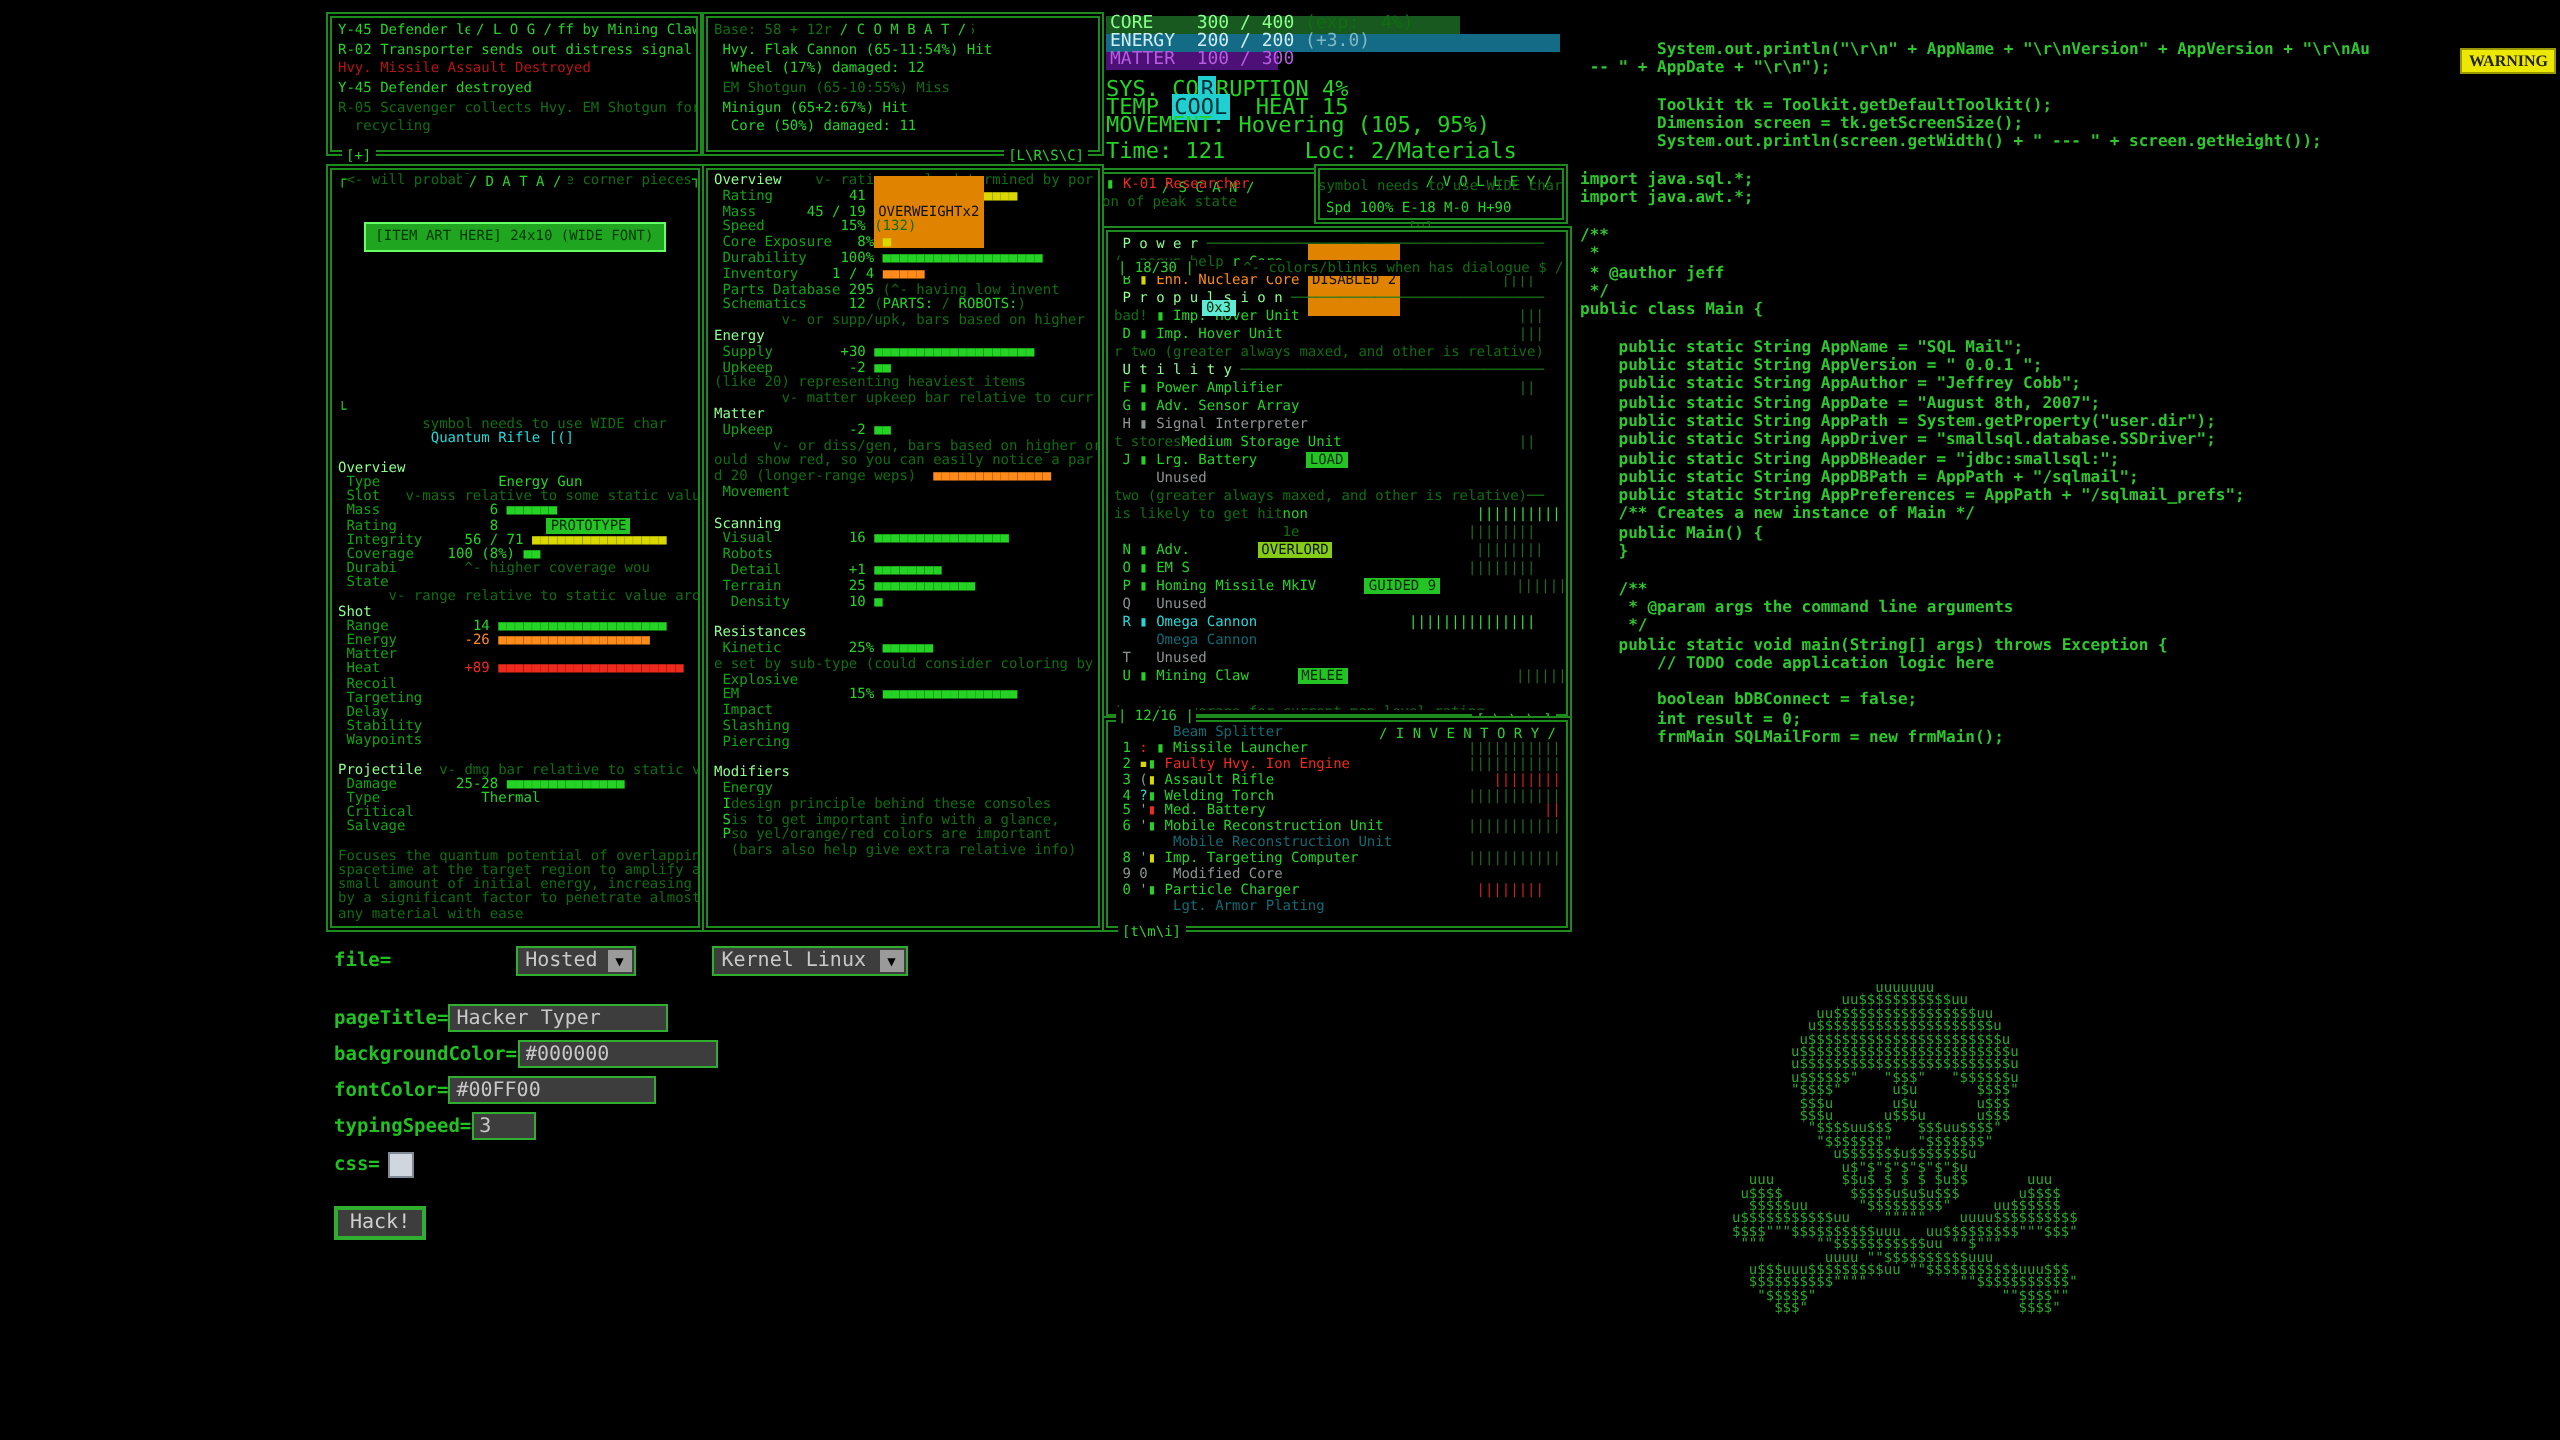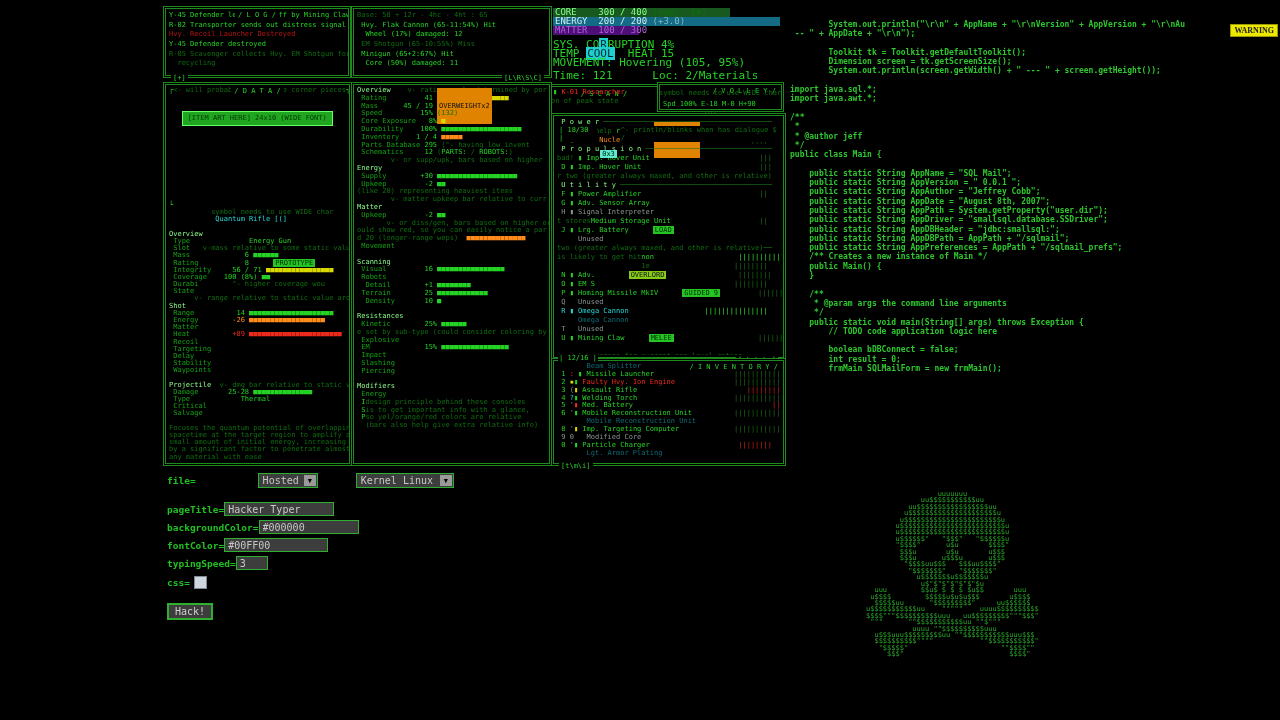--- a/index.html
+++ b/index.html
@@ -76,29 +76,30 @@
 </head>
 <body>
 
 <div id="stage">
 
   <div class="panel" id="log" style="left:163px;top:6px;width:182px;height:66px;">
     <div class="ptitle"><span>/ L O G /</span></div>
     <div class="lines lh10">
         <div class="ln"><span class="sg g">Y-45 Defender leg ripped off by Mining Claw</span></div>
         <div class="ln"><span class="sg g">R-02 Transporter sends out distress signal</span></div>
-        <div class="ln"><span class="sg rd">Hvy. Recoil Launcher Destroyed</span></div>
+        <div class="ln"><span class="sg rd">Hvy. Missile Assault Destroyed</span></div>
         <div class="ln"><span class="sg g">Y-45 Defender destroyed</span></div>
         <div class="ln"><span class="sg d">R-05 Scavenger collects Hvy. EM Shotgun for</span></div>
         <div class="ln"><span class="sg d">  recycling</span></div>
       </div>
     <div class="pfoot fl">[+]</div>
   </div>
 
   <div class="panel" id="combat" style="left:351px;top:6px;width:195px;height:66px;">
+    <div class="ptitle"><span>/ C O M B A T /</span></div>
     <div class="lines lh10">
         <div class="ln"><span class="sg d">Base: 58 + 12r - 4hc - 4ht : 65</span></div>
         <div class="ln"><span class="sg g"> Hvy. Flak Cannon (65-11:54%) Hit</span></div>
         <div class="ln"><span class="sg g">  Wheel (17%) damaged: 12</span></div>
         <div class="ln"><span class="sg d"> EM Shotgun (65-10:55%) Miss</span></div>
         <div class="ln"><span class="sg g"> Minigun (65+2:67%) Hit</span></div>
         <div class="ln"><span class="sg g">  Core (50%) damaged: 11</span></div>
       </div>
     <div class="pfoot fr">[L\R\S\C]</div>
   </div>
@@ -220,42 +221,42 @@
         <div class="ln"><span class="sg lab"> Explosive</span></div>
         <div class="ln"><span class="sg lab"> EM</span><span class="sg g">             15% </span><span class="sg g">■■■■■■■■■■■■■■■■</span></div>
         <div class="ln"><span class="sg lab"> Impact</span></div>
         <div class="ln"><span class="sg lab"> Slashing</span></div>
         <div class="ln"><span class="sg lab"> Piercing</span></div>
         <div class="ln"><span class="sg d"></span></div>
         <div class="ln"><span class="sg G">Modifiers</span></div>
         <div class="ln"><span class="sg lab"> Energy</span></div>
         <div class="ln"><span class="sg g"> I</span><span class="sg d">design principle behind these consoles</span></div>
         <div class="ln"><span class="sg g"> S</span><span class="sg d">is to get important info with a glance,</span></div>
-        <div class="ln"><span class="sg g"> P</span><span class="sg d">so yel/orange/red colors are relative</span></div>
+        <div class="ln"><span class="sg g"> P</span><span class="sg d">so yel/orange/red colors are important</span></div>
         <div class="ln"><span class="sg d">  (bars also help give extra relative info)</span></div>
       </div>
   </div>
 
   <div id="scan-border">
     <div class="ptitle"><span>/ S C A N /</span></div>
   </div>
   <div class="panel" id="volley-box">
     <div class="ptitle-r"><span>/ V O L L E Y /</span></div>
     <div id="volley-line"><span class="sg g">Spd 100% E-18 M-0 H+90</span></div>
   </div>
   <div id="researcher"><span class="sg g">▮ </span><span class="sg r">K-01 Researcher</span></div>
   <div id="wide-note" class="d">symbol needs to use WIDE char</div>
   <div id="peak-note" class="d">on of peak state</div>
   <div id="volley-tab" class="d">[v]</div>
 
   <div class="panel" id="parts" style="left:551px;top:113px;width:229px;height:241px;">
     <div class="hdrrow">
       <span class="hg">| 18/30 |</span>
       <span class="hb">0x3</span>
-      <span class="hd">^- println/blinks when has dialogue $ /</span>
+      <span class="hd">^- colors/blinks when has dialogue $ /</span>
     </div>
     <div class="lines lh90">
         <div class="ln"><span class="sg G"> P o w e r </span><span class="sg br">────────────────────────────────────────</span></div>
         <div class="ln"><span class="sg d">(- popup help </span><span class="sg g">r Core</span></div>
         <div class="ln"><span class="sg g"> B </span><span class="sg y">▮</span><span class="sg o"> Enh. Nuclear Core </span><span class="sg bo">DISABLED 2</span><span class="sg d">            </span><span class="sg vd">||||</span></div>
         <div class="ln"><span class="sg G"> P r o p u l s i o n </span><span class="sg br">──────────────────────────────</span></div>
         <div class="ln"><span class="sg d">bad!</span><span class="sg g"> ▮ Imp. Hover Unit</span><span class="sg d">                          </span><span class="sg vd">|||</span></div>
         <div class="ln"><span class="sg g"> D ▮ Imp. Hover Unit</span><span class="sg d">                            </span><span class="sg vd">|||</span></div>
         <div class="ln"><span class="sg d">r two (greater always maxed, and other is relative)</span></div>
         <div class="ln"><span class="sg G"> U t i l i t y </span><span class="sg br">────────────────────────────────────</span></div>

